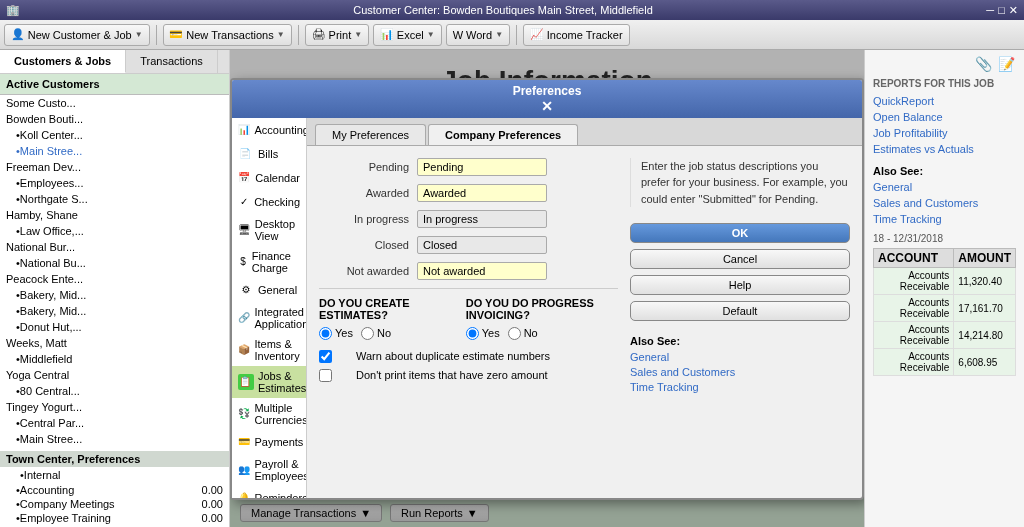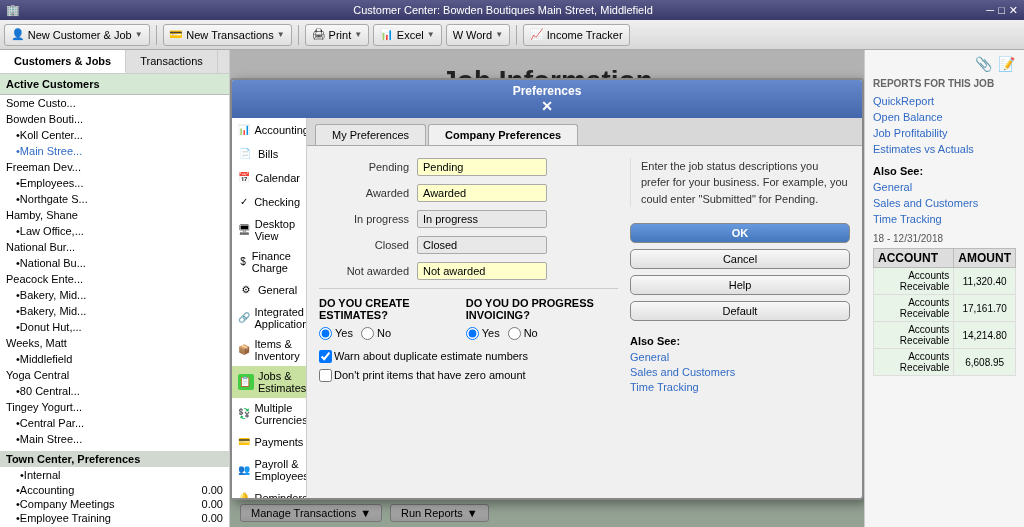--- a/index.html
+++ b/index.html
@@ -157,21 +157,21 @@
       font-size: 12px;
       text-align: left;
     }
     .account-table td {
       border: 1px solid #ddd;
       padding: 2px 4px;
       font-size: 10px;
       background: #e8f4e8;
       text-align: right;
     }
-    .account-table td:last-child { text-align: center; }
+    .account-table td:last-child { text-align: left; }
 
     
     .bottom-bar {
       position: absolute;
       bottom: 0;
       left: 0;
       right: 0;
       height: 30px;
       background: #d4e8d4;
       border-top: 1px solid #bbb;
@@ -314,21 +314,21 @@
       display: flex;
       align-items: center;
       gap: 3px;
       font-size: 11px;
     }
     .section-question { font-size: 11px; font-weight: bold; margin-bottom: 6px; }
 
     .checkbox-row {
       display: flex;
       align-items: center;
-      gap: 2px;
+      gap: 24px;
       font-size: 11px;
       margin-bottom: 6px;
     }
 
     
     .nav-sidebar {
       width: 75px;
       min-width: 75px;
       background: white;
       border-right: 1px solid #ccc;

